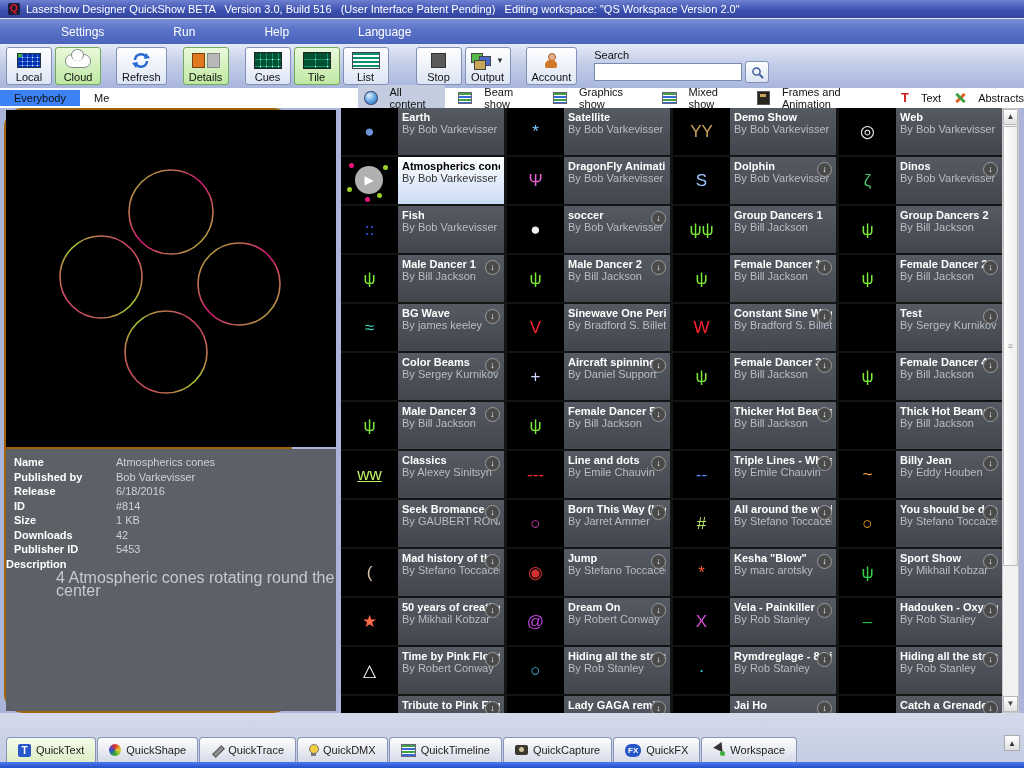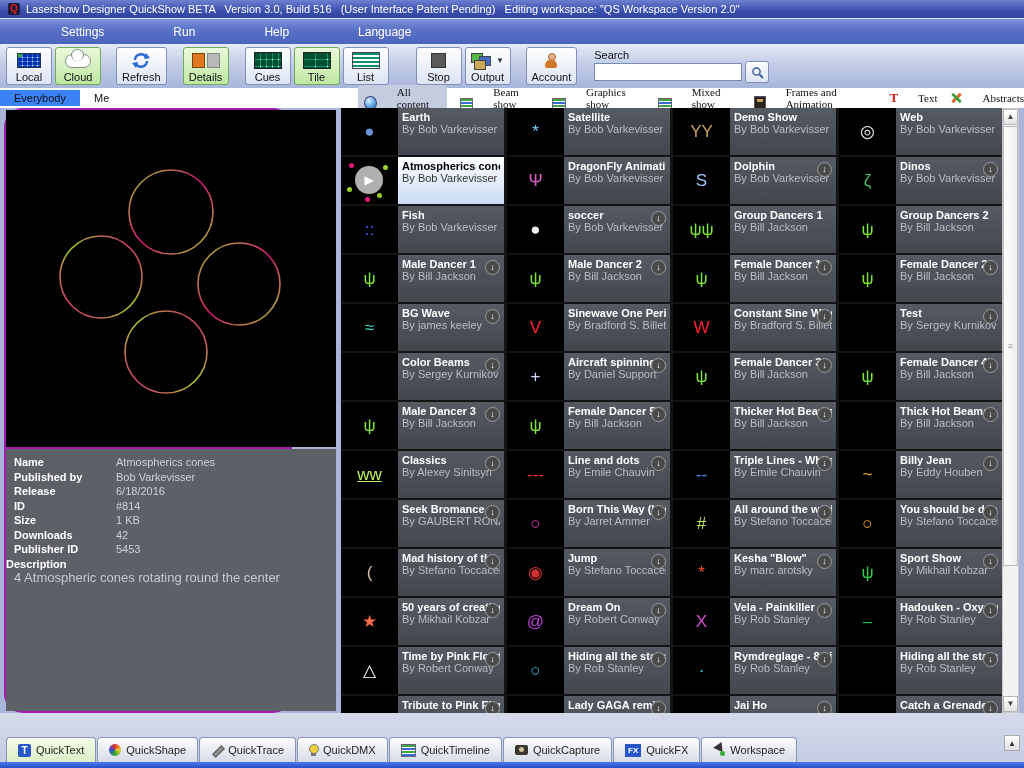--- a/index.html
+++ b/index.html
@@ -65,45 +65,45 @@
   .searchrow{display:flex;align-items:center;gap:3px;}
   .search-input{width:140px;height:16px;border:1px solid #7a8ab0;font-size:11px;padding:0 3px;}
   .search-btn{width:22px;height:20px;border:1px solid #8090b8;border-radius:3px;
      background:linear-gradient(#fff,#dce4f4);display:flex;align-items:center;justify-content:center;}
   
   .filterbar{position:absolute;left:0;top:88px;width:1024px;height:20px;background:#fff;
      display:flex;align-items:center;font-size:11px;color:#111;}
   .scope{padding:2px 14px;}
   .scope.sel{background:#3b82f6;}
   .cats{position:absolute;left:358px;top:0;height:20px;display:flex;align-items:center;gap:13px;}
-  .cat{display:flex;align-items:flex-end;gap:20px;font-family:Liberation Serif, serif;}
+  .cat{display:flex;align-items:center;gap:12px;}
   .cat.sel{background:#c4cce0;border-radius:2px;padding:1px 6px;}
   .icon-globe{width:12px;height:12px;border-radius:50%;
      background:radial-gradient(circle at 35% 30%,#dff0ff,#5aa0e0 55%,#2a70c0);border:1px solid #447;}
   .icon-gridcat{width:13px;height:10px;border:1px solid #667;
      background:repeating-linear-gradient(#44a044 0 2px,#fff 2px 3px,#3a6ad4 3px 5px,#fff 5px 6px);}
   .icon-film{width:11px;height:12px;background:#2a241e;border:1px solid #555;position:relative;}
   .icon-film::before{content:"";position:absolute;left:2px;top:2px;width:6px;height:3px;background:#caa25a;}
   .icon-textcat{color:#d02020;font-weight:bold;font-size:13px;line-height:12px;}
   .icon-abstract{position:relative;width:12px;height:12px;}
   .icon-abstract::before,.icon-abstract::after{content:"";position:absolute;left:5px;top:0;
      width:3px;height:12px;border-radius:1px;}
   .icon-abstract::before{background:#e06020;transform:rotate(45deg);}
   .icon-abstract::after{background:#40a040;transform:rotate(-45deg);}
   
   .main{position:absolute;left:0;top:108px;width:1024px;height:605px;background:#aab4d8;}
-  .left-panel{position:absolute;left:4px;top:0;width:288px;height:605px;background:#a21caf;border-radius:19px;}
+  .left-panel{position:absolute;left:4px;top:0;width:288px;height:605px;background:#a16207;border-radius:19px;}
   .preview{position:absolute;left:2px;top:2px;width:330px;height:337px;background:#000;}
   .detailbox{position:absolute;left:2px;top:341px;width:330px;height:262px;background:#5d6167;
      padding-top:6px;box-sizing:border-box;}
   .d-row{display:flex;height:14.5px;line-height:14.5px;padding-left:8px;font-size:11px;}
   .d-label{width:102px;font-weight:bold;color:#fff;}
   .d-value{color:#cdd1d8;}
   .d-desc-label{font-size:11px;font-weight:bold;color:#fff;height:14.5px;line-height:14.5px;}
-  .d-desc{padding-left:8px;font-size:13px;color:#c6cad0;line-height:13px;}
+  .d-desc{padding-left:8px;font-size:16px;color:#c6cad0;line-height:13px;margin-left:42px;}
   
   .grid{position:absolute;left:341px;top:0;width:661px;height:605px;overflow:hidden;
      background:#141414;display:grid;grid-template-columns:repeat(4,1fr);
      grid-auto-rows:47px;gap:2px 3px;}
   .cell{position:relative;display:flex;background:linear-gradient(#565b63,#42464d);overflow:hidden;}
   .thumb{flex:none;width:57px;background:#000;display:flex;align-items:center;justify-content:center;position:relative;}
   .glyph{font-size:17px;line-height:1;}
   .meta{flex:1;min-width:0;padding:3px 4px 0;}
   .title{font-size:11px;font-weight:bold;color:#fff;white-space:nowrap;overflow:hidden;}
   .author{font-size:11px;color:#b9bdc5;white-space:nowrap;overflow:hidden;}
@@ -145,21 +145,21 @@
      background:#909090;border:1px solid #555;transform:rotate(-45deg);}
   .ticon-dmx{width:9px;height:12px;position:relative;}
   .ticon-dmx::before{content:"";position:absolute;left:0;top:0;width:8px;height:8px;border-radius:50%;
      background:#f0d040;border:1px solid #777;}
   .ticon-dmx::after{content:"";position:absolute;left:2px;bottom:0;width:5px;height:3px;background:#777;}
   .ticon-timeline{width:13px;height:11px;border:1px solid #667;
      background:repeating-linear-gradient(#44a044 0 2px,#fff 2px 3px,#3a6ad4 3px 5px,#fff 5px 6px);}
   .ticon-capture{width:13px;height:10px;background:#3a3630;border-radius:2px;position:relative;}
   .ticon-capture::before{content:"";position:absolute;left:4px;top:2px;width:5px;height:5px;
      border-radius:50%;background:#cfc39a;}
-  .ticon-FX{width:16px;height:13px;background:#2858c8;border-radius:0;color:#fff;
+  .ticon-FX{width:16px;height:13px;background:#2858c8;border-radius:6px;color:#fff;
      font-size:8px;font-weight:bold;text-align:center;line-height:13px;}
   .ticon-workspace{width:12px;height:12px;position:relative;}
   .ticon-workspace::before{content:"";position:absolute;left:2px;top:0;
      border-left:5px solid transparent;border-right:5px solid transparent;border-top:9px solid #333;
      transform:rotate(-35deg);}
   .ticon-workspace::after{content:"";position:absolute;right:0;bottom:0;width:5px;height:5px;
      border-radius:50%;background:#3ab03a;}
   .scrollup-small{position:absolute;right:4px;top:22px;width:16px;height:16px;
      background:linear-gradient(#fff,#e0e0e0);border:1px solid #aaa;font-size:8px;text-align:center;
      line-height:15px;color:#333;box-sizing:border-box;}

